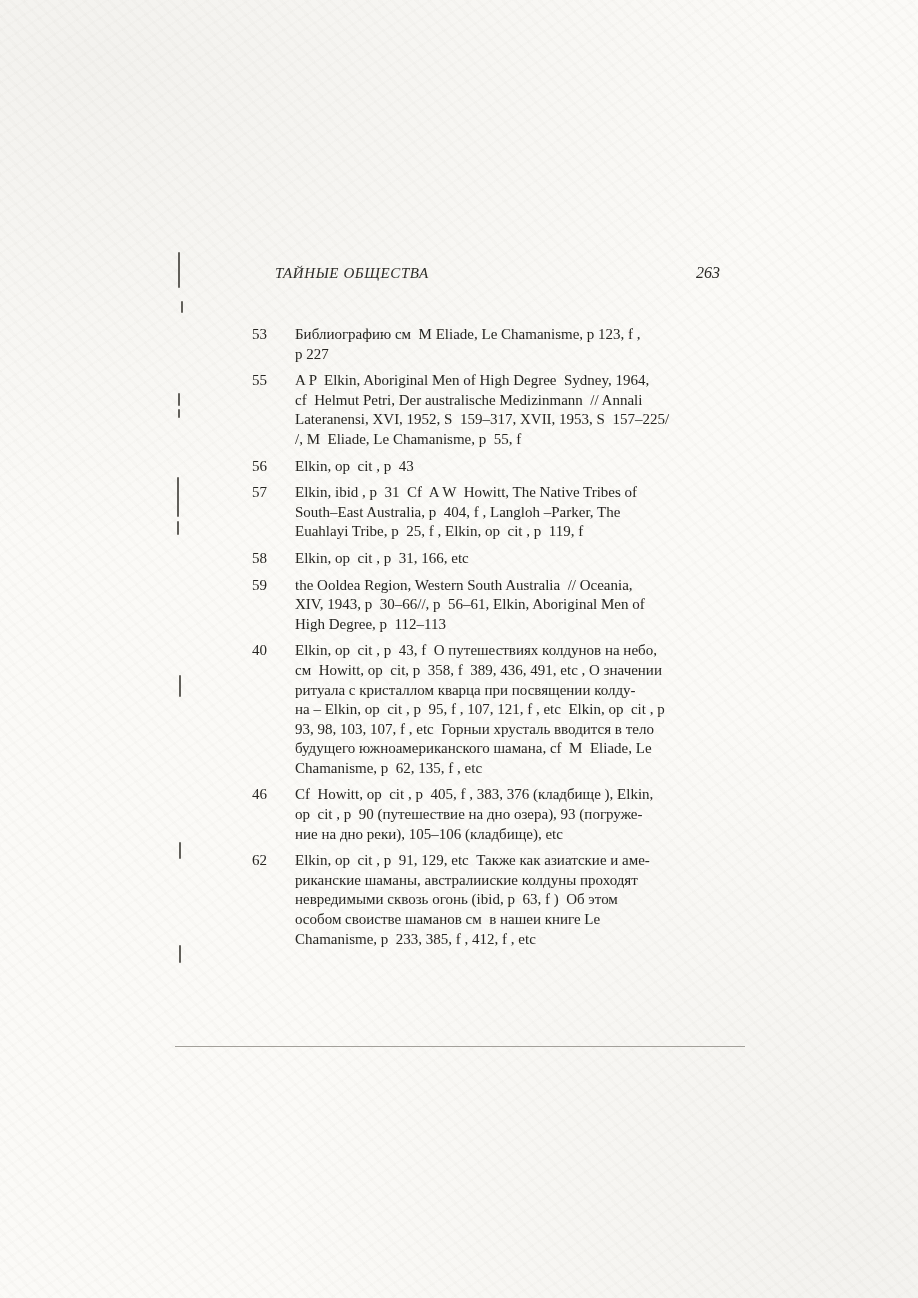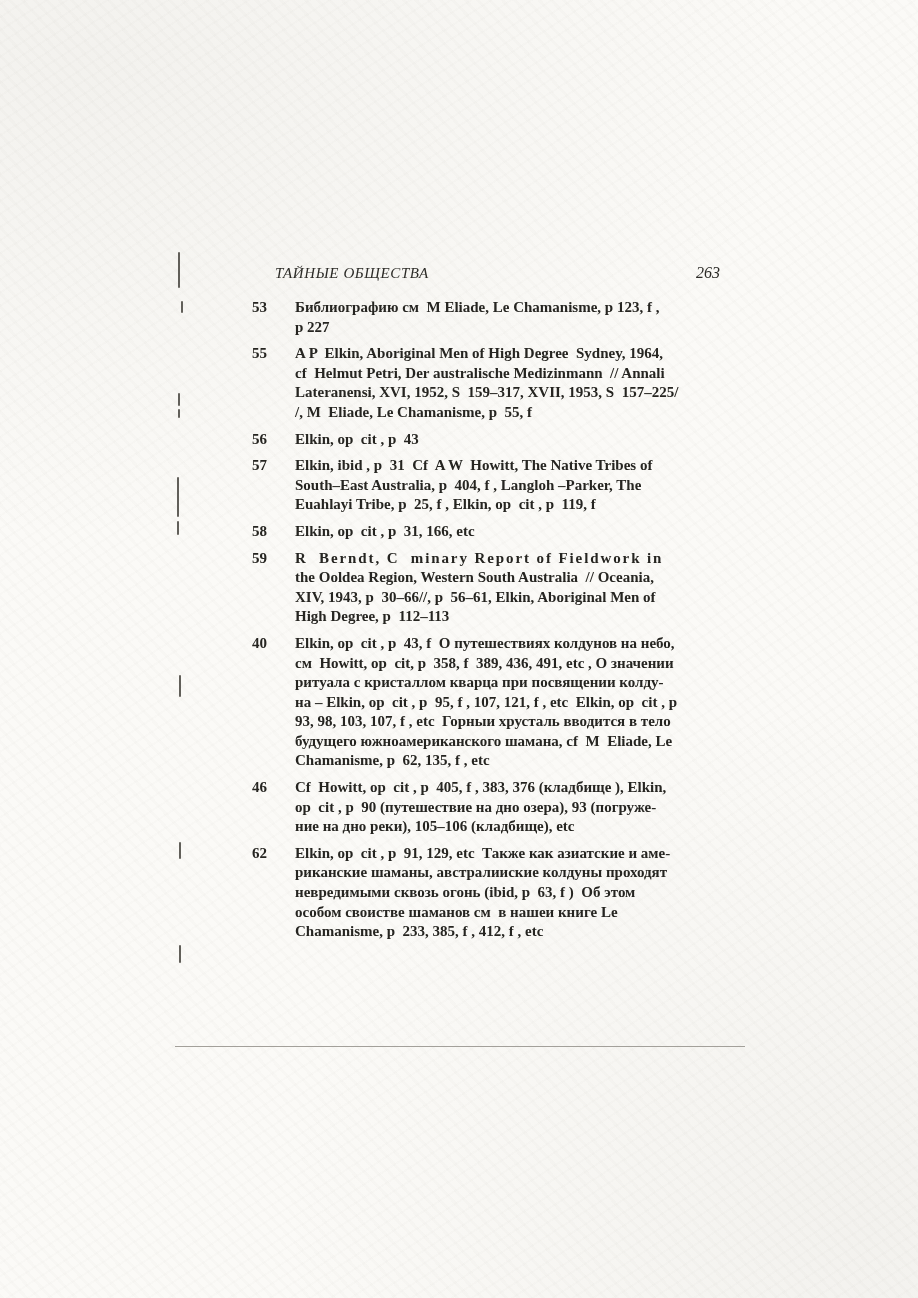--- a/index.html
+++ b/index.html
@@ -48,25 +48,24 @@
   .page-number {
     font-style: italic;
     font-size: 16px;
     padding-right: 6px;
     color: #2c2b27;
   }
 
   .notes {
     position: absolute;
     left: 252px;
-    top: 298px;
+    top: 325px;
     width: 480px;
     font-size: 15px;
     line-height: 19.6px;
-    font-weight: bold;
   }
   .note {
     position: relative;
     padding-left: 43px;
     margin-bottom: 7px;
   }
   .note .num {
     position: absolute;
     left: 0;
     top: 0;
@@ -147,21 +146,20 @@
 Euahlayi Tribe, p  25, f , Elkin, op  cit , p  119, f</span>
     </div>
 
     <div class="note">
       <span class="num">58</span>
       <span class="txt">Elkin, op  cit , p  31, 166, etc</span>
     </div>
 
     <div class="note">
       <span class="num">59</span>
-      <span class="lead">R  Berndt, C  minary Report of Fieldwork in</span>
       <span class="txt">the Ooldea Region, Western South Australia  // Oceania,
 XIV, 1943, p  30–66//, p  56–61, Elkin, Aboriginal Men of
 High Degree, p  112–113</span>
     </div>
 
     <div class="note">
       <span class="num">40</span>
       <span class="txt">Elkin, op  cit , p  43, f  О путешествиях колдунов на небо,
 см  Howitt, op  cit, p  358, f  389, 436, 491, etc , О значении
 ритуала с кристаллом кварца при посвящении колду-

